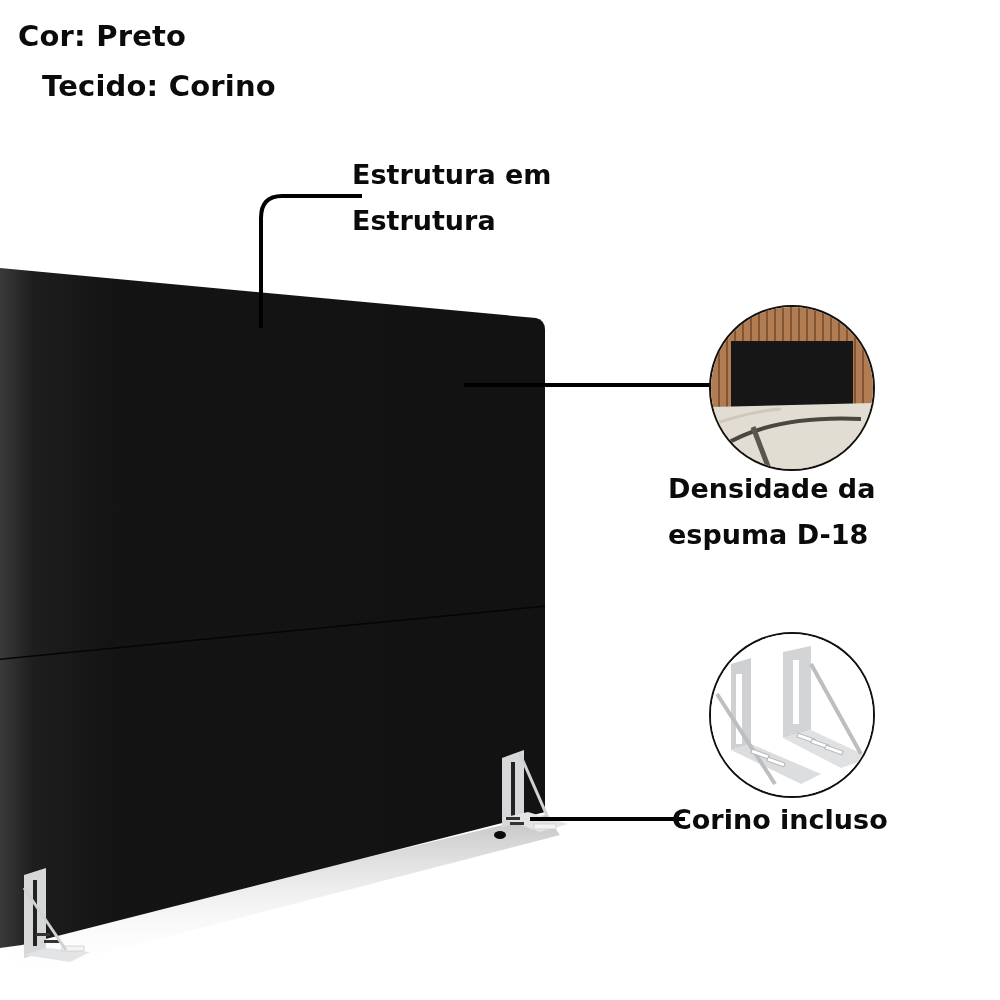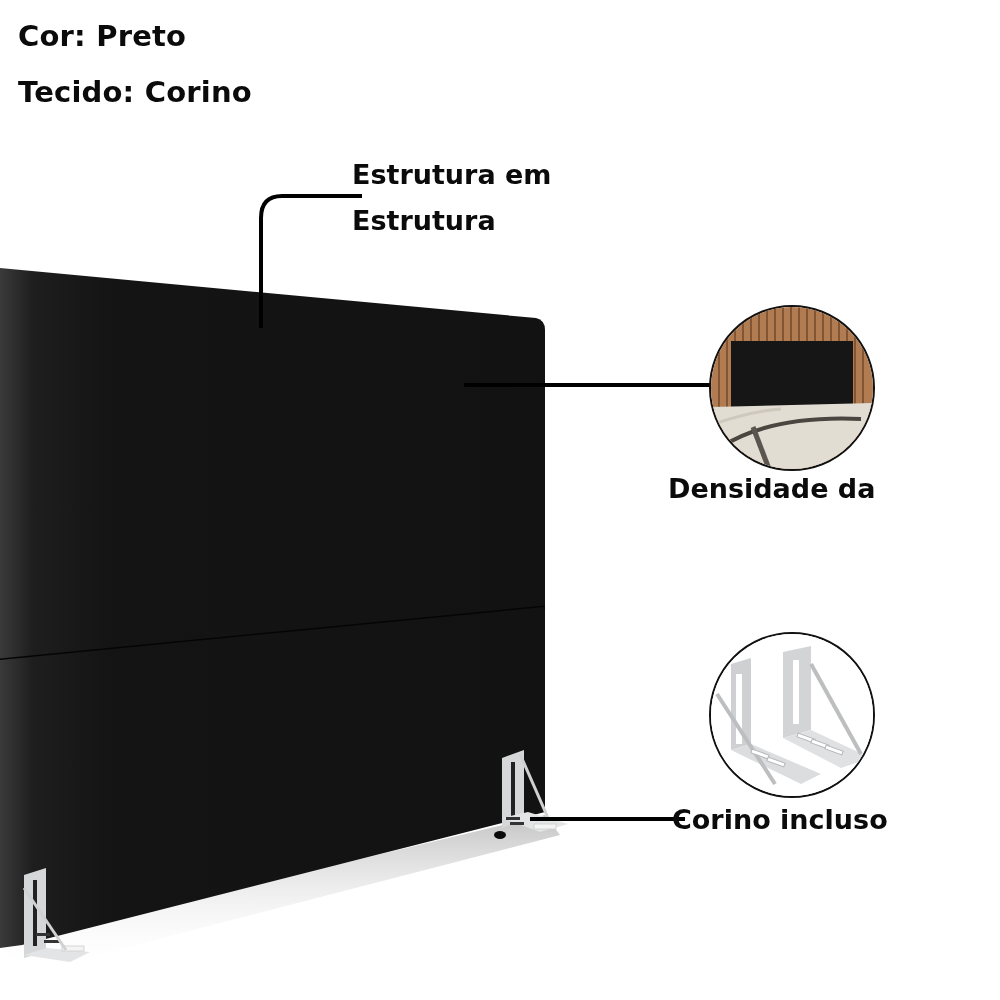--- a/index.html
+++ b/index.html
@@ -2,21 +2,21 @@
 <html><head>
 <meta charset="utf-8">
 <style>
   html, body { margin: 0; padding: 0; background: #ffffff; }
   body { width: 1000px; height: 1000px; position: relative; overflow: hidden;
          font-family: "DejaVu Sans", "Liberation Sans", sans-serif; color: #0b0b0b; }
 
   .spec-line { position: absolute; left: 18px; font-size: 29px; font-weight: bold;
                letter-spacing: 0.2px; line-height: 1; white-space: nowrap; }
   #spec-color  { top: 22px; }
-  #spec-fabric { top: 78px; }
+  #spec-fabric { top: 72px; margin-left: 24px; }
 
   .feature-label { position: absolute; font-size: 27px; font-weight: bold; text-align: left;
                    line-height: 46px; white-space: nowrap; }
   #label-structure { left: 352px; top: 152px; width: 276px; }
   #label-foam      { left: 668px; top: 466px; width: 248px; }
   #label-frame     { left: 672px; top: 797px; width: 240px; }
 
   .scene { position: absolute; left: 0; top: 0; width: 1000px; height: 1000px; }
 
   .thumb { position: absolute; width: 162px; height: 162px; border-radius: 50%;
@@ -78,20 +78,21 @@
 
 <div class="spec-line" id="spec-color">Cor: Preto</div>
 <div class="spec-line" id="spec-fabric">Tecido: Corino</div>
 
 <div class="feature-label" id="label-structure">
   <div>Estrutura em</div>
   <div>Estrutura</div>
 </div>
 <div class="feature-label" id="label-foam">
   <div>Densidade da</div>
+  <div>espuma D-18</div>
 </div>
 <div class="feature-label" id="label-frame">
   <div>Corino incluso</div>
 </div>
 
 <div class="thumb" id="thumb-room">
   <svg width="162" height="162" viewBox="0 0 162 162">
     <rect width="162" height="162" fill="#b27c52"></rect>
     <g stroke="#6e4628" stroke-width="1.4">
       <line x1="8" y1="0" x2="8" y2="162"></line>

